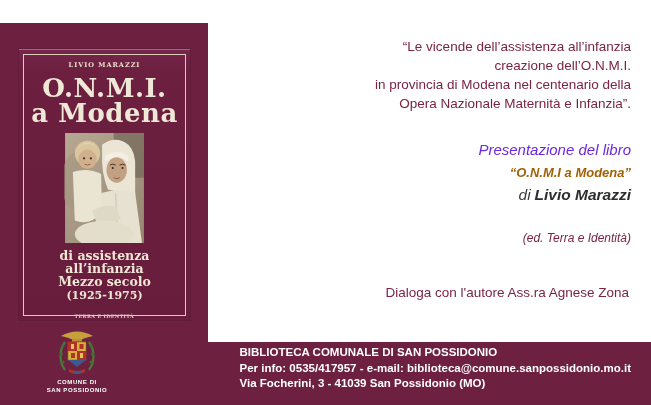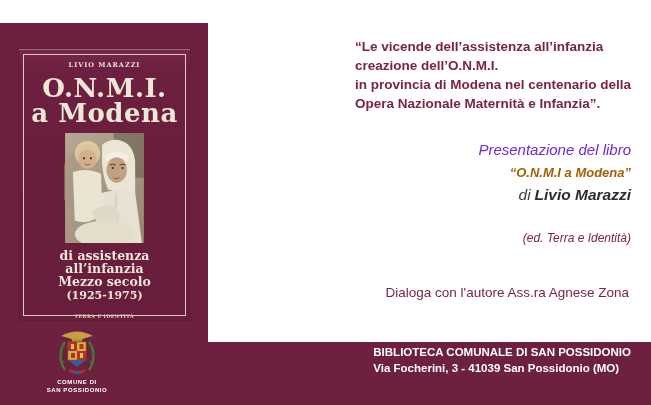--- a/index.html
+++ b/index.html
@@ -57,22 +57,22 @@
   .municipality {
     position:absolute; left:27px; top:330px; width:100px; text-align:center;
   }
   .crest { display:block; margin:0 auto; }
   .muni-label {
     margin-top:3px; color:#ffffff; font-weight:bold; font-size:6px;
     line-height:7.5px; letter-spacing:0.6px; text-transform:uppercase;
   }
   
   .headline {
-    position:absolute; top:37px; right:20px; 
-    font-weight:bold; font-size:13.5px; line-height:19px; color:#7a2345;
+    position:absolute; top:37px; right:20px; text-align:right;
+    font-weight:normal; font-size:13.5px; line-height:19px; color:#7a2345;
   }
   .pres-block {
     position:absolute; top:139px; right:20px; text-align:right;
     font-size:15px; line-height:22.5px;
   }
   .pres-line1 { font-style:italic; color:#6d28d9; }
   .pres-title { font-style:italic; font-weight:bold; font-size:13px; color:#a16207; }
   .pres-by { font-style:italic; color:#3b3b3b; font-size:15.5px; }
   .pres-by .by-prefix { margin-right:0.25em; }
   .pres-by .by-author { font-weight:bold; color:#2e2e2e; }
@@ -195,16 +195,17 @@
     <div class="pres-title">“O.N.M.I a Modena”</div>
     <div class="pres-by"><span class="by-prefix">di</span><span class="by-author">Livio Marazzi</span></div>
   </div>
 
   <div class="edition-line">(ed. Terra e Identità)</div>
 
   <div class="dialog-line">Dialoga con l'autore Ass.ra Agnese Zona</div>
 
   <div class="footer-text">
     <div>BIBLIOTECA COMUNALE DI SAN POSSIDONIO</div>
+    <div>Per info: 0535/417957  -  e-mail: biblioteca@comune.sanpossidonio.mo.it</div>
     <div>Via Focherini, 3 - 41039 San Possidonio (MO)</div>
   </div>
 
 </div>
 
 </body></html>

